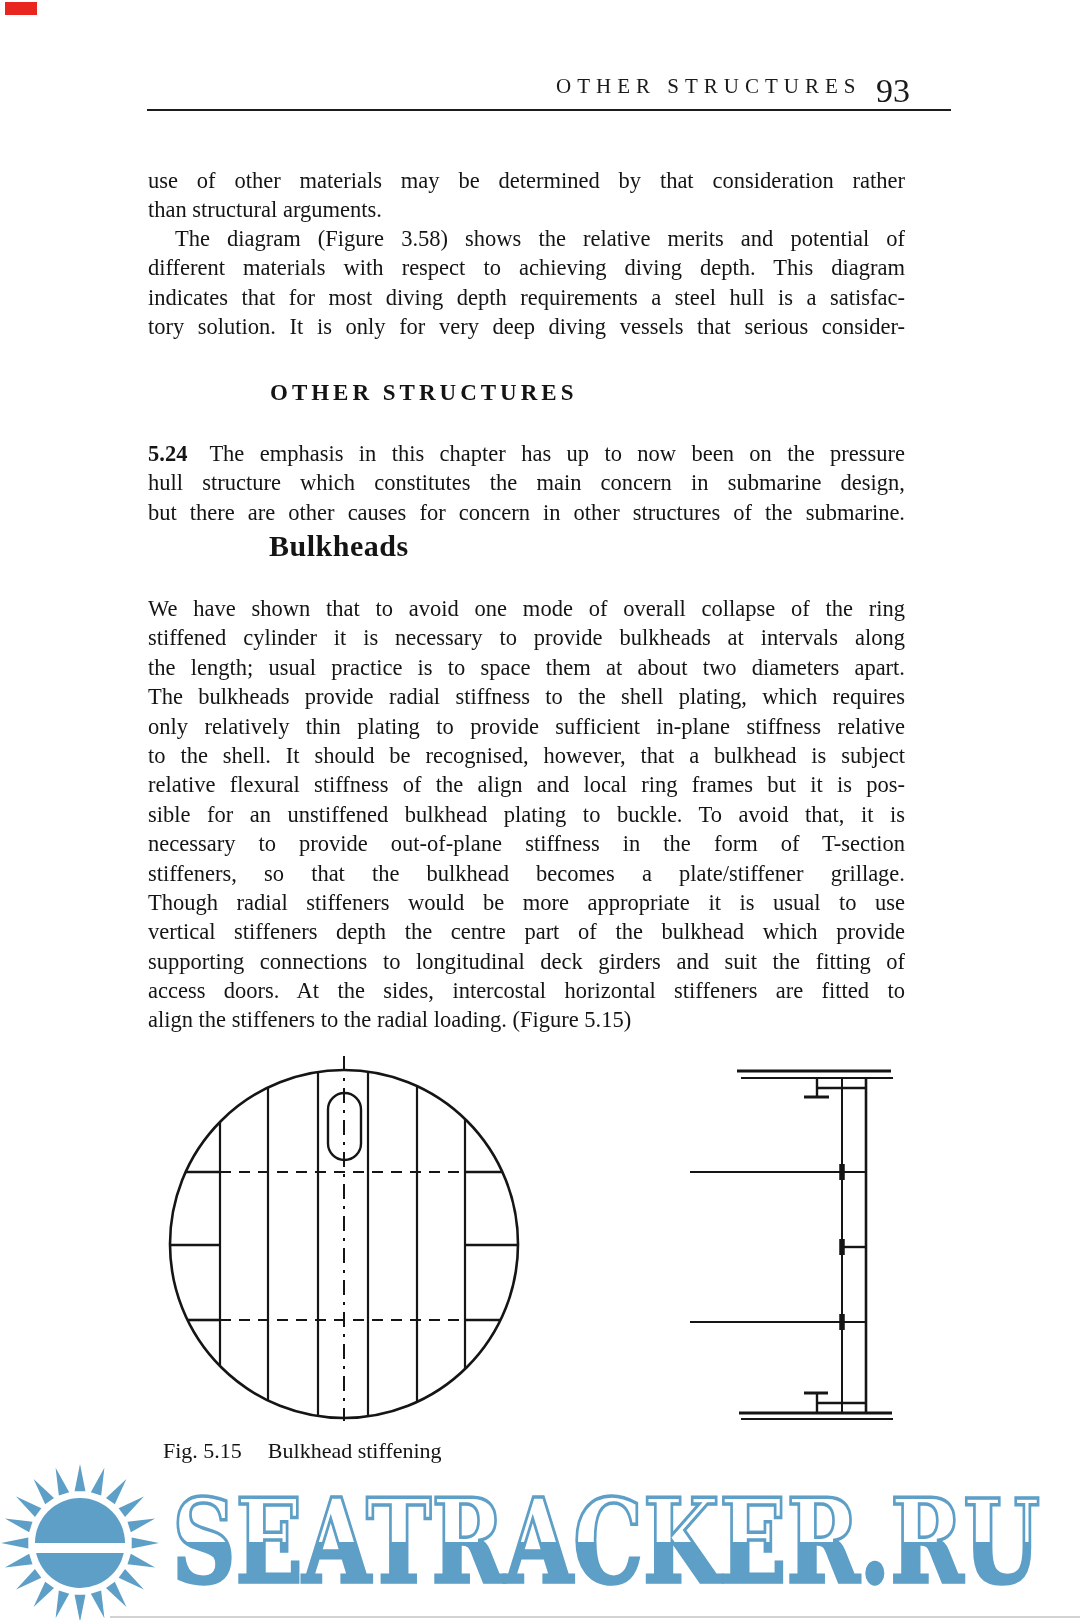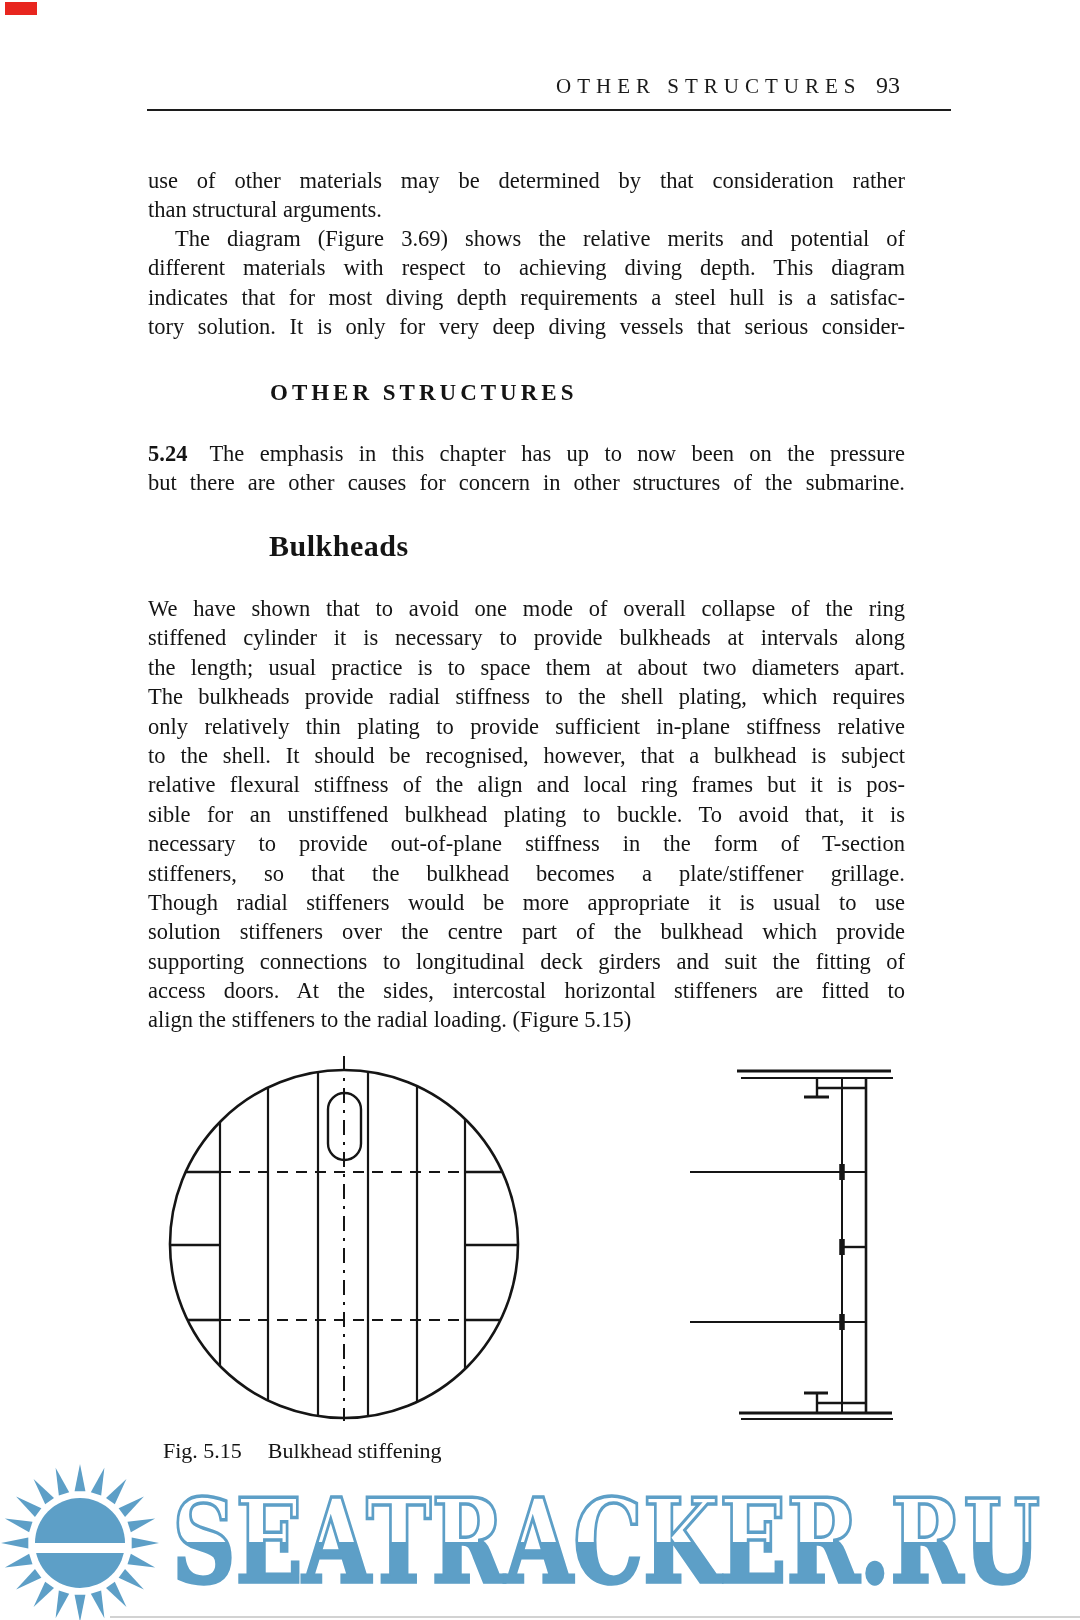--- a/index.html
+++ b/index.html
@@ -5,21 +5,21 @@
   html,body{margin:0;padding:0;background:#888;}
   #page{
     position:relative;width:1080px;height:1620px;background:#ffffff;
     font-family:"Liberation Serif",serif;color:#141414;overflow:hidden;
   }
   
   .running-title{
     position:absolute;top:74px;left:556px;font-size:21px;letter-spacing:6px;
     color:#1a1a1a;white-space:nowrap;
   }
-  .page-number{position:absolute;top:72px;left:876px;font-size:24px;color:#1a1a1a;}
+  .page-number{position:absolute;top:72px;left:876px;font-size:34px;color:#1a1a1a;}
   .header-rule{position:absolute;top:109px;left:147px;width:804px;height:2px;background:#1c1c1c;}
   
   .tblock{position:absolute;left:148px;width:757px;margin-top:32px;}
   .tline{
     text-align:justify;text-align-last:justify;height:29.4px;line-height:29.4px;
     font-size:22.5px;white-space:normal;color:#141414;
   }
   .tline.no-just{text-align-last:left;}
   .tline.indent{text-indent:27px;}
   .para-number{font-weight:bold;margin-right:22px;}
@@ -50,44 +50,45 @@
   <div class="running-title">OTHER STRUCTURES</div>
   <div class="page-number">93</div>
   <div class="header-rule"></div>
 
   <div id="body-text">
       <div class="tblock" style="top: 134px;">
         <div class="tline">use of other materials may be determined by that consideration rather</div>
         <div class="tline no-just">than structural arguments.</div>
       </div>
       <div class="tblock" style="top: 192px;">
-        <div class="tline indent">The diagram (Figure 3.69) shows the relative merits and potential of</div>
+        <div class="tline indent">The diagram (Figure 3.58) shows the relative merits and potential of</div>
         <div class="tline">different materials with respect to achieving diving depth. This diagram</div>
         <div class="tline">indicates that for most diving depth requirements a steel hull is a satisfac-</div>
         <div class="tline">tory solution. It is only for very deep diving vessels that serious consider-</div>
       </div>
       <div class="sec-heading" style="top: 378px;">OTHER STRUCTURES</div>
       <div class="tblock" style="top: 407px;">
         <div class="tline"><span class="para-number">5.24</span>The emphasis in this chapter has up to now been on the pressure</div>
+        <div class="tline">hull structure which constitutes the main concern in submarine design,</div>
         <div class="tline">but there are other causes for concern in other structures of the submarine.</div>
       </div>
       <div class="sub-heading" style="top: 531px;">Bulkheads</div>
       <div class="tblock" style="top: 562px;">
         <div class="tline">We have shown that to avoid one mode of overall collapse of the ring</div>
         <div class="tline">stiffened cylinder it is necessary to provide bulkheads at intervals along</div>
         <div class="tline">the length; usual practice is to space them at about two diameters apart.</div>
         <div class="tline">The bulkheads provide radial stiffness to the shell plating, which requires</div>
         <div class="tline">only relatively thin plating to provide sufficient in-plane stiffness relative</div>
         <div class="tline">to the shell. It should be recognised, however, that a bulkhead is subject</div>
         <div class="tline">relative flexural stiffness of the align and local ring frames but it is pos-</div>
         <div class="tline">sible for an unstiffened bulkhead plating to buckle. To avoid that, it is</div>
         <div class="tline">necessary to provide out-of-plane stiffness in the form of T-section</div>
         <div class="tline">stiffeners, so that the bulkhead becomes a plate/stiffener grillage.</div>
         <div class="tline">Though radial stiffeners would be more appropriate it is usual to use</div>
-        <div class="tline">solution stiffeners over the centre part of the bulkhead which provide</div>
+        <div class="tline">vertical stiffeners depth the centre part of the bulkhead which provide</div>
         <div class="tline">supporting connections to longitudinal deck girders and suit the fitting of</div>
         <div class="tline">access doors. At the sides, intercostal horizontal stiffeners are fitted to</div>
         <div class="tline no-just">align the stiffeners to the radial loading. (Figure 5.15)</div>
       </div>
     </div>
 
   <svg id="figure-svg" viewBox="0 1030 1080 400">
     <g stroke="#151515" fill="none" stroke-width="2.2">
       <circle cx="344" cy="1244" r="174" stroke-width="2.6"></circle>
 

